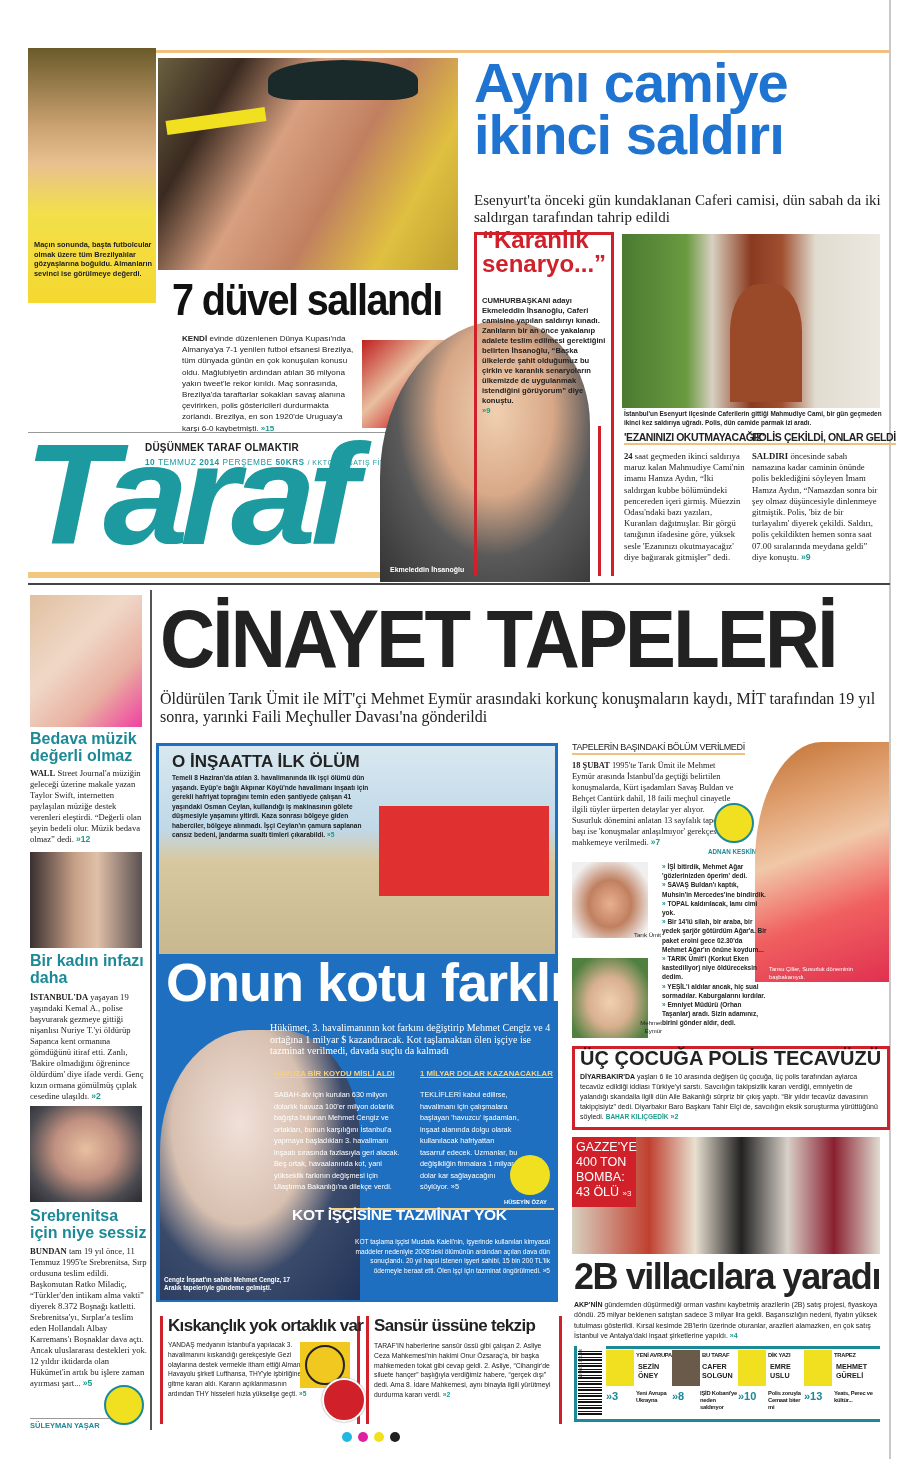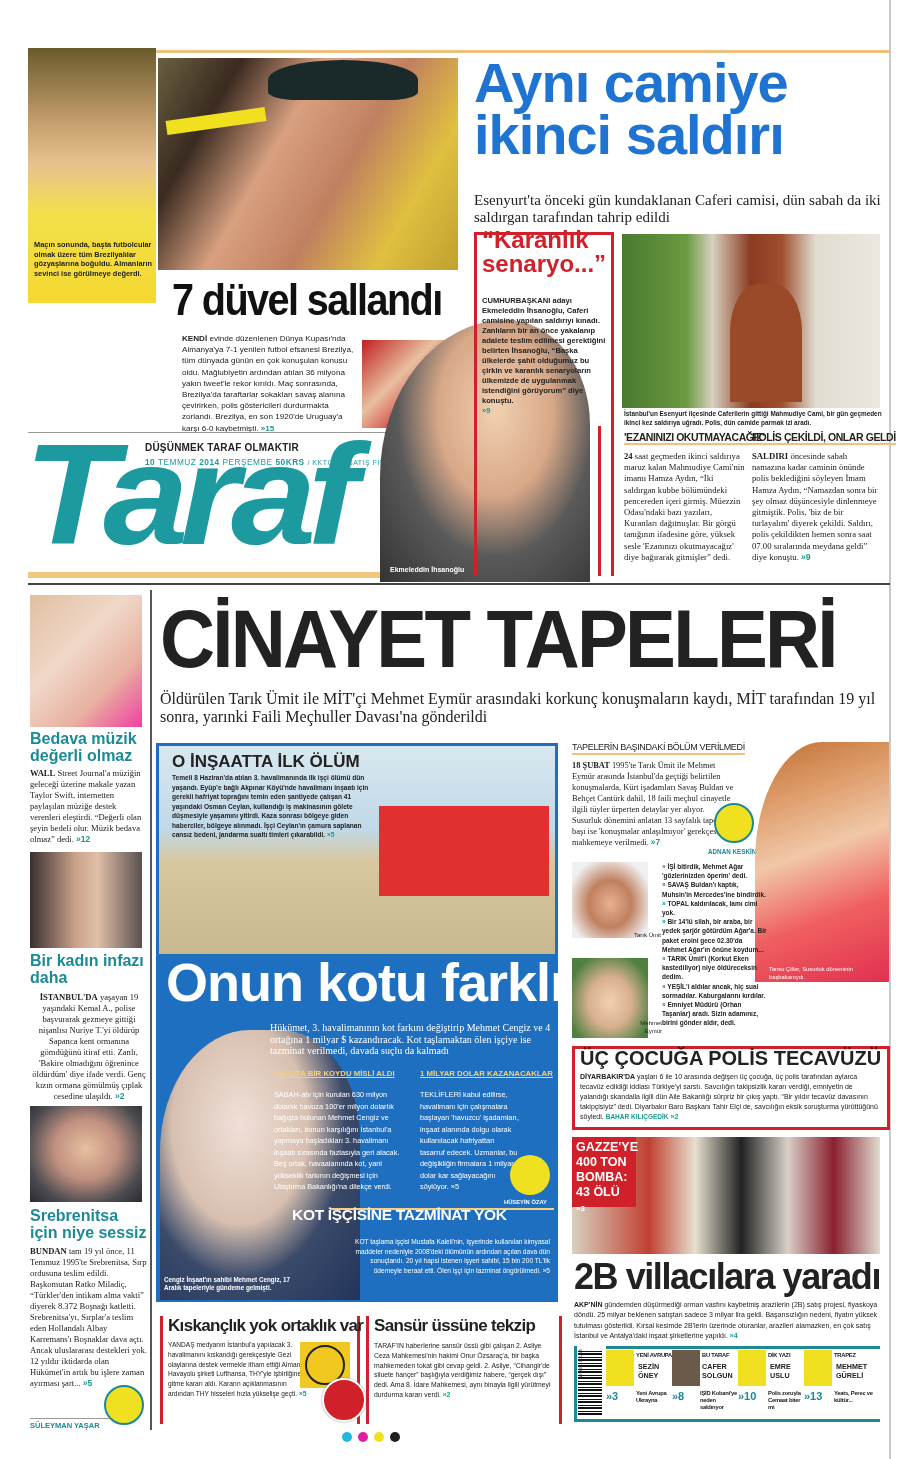--- a/index.html
+++ b/index.html
@@ -90,21 +90,21 @@
 
 <div class="abs" style="left:150px;top:590px;width:2px;height:840px;background:#555;"></div>
 <div class="abs photo" style="left:30px;top:595px;width:112px;height:132px;background:linear-gradient(135deg,#e0c0a0 0%,#f0d8c8 40%,#e8b0a0 70%,#f040a0 100%);"></div>
 <div class="abs sans" style="left:30px;top:730px;width:120px;font-size:16px;line-height:17px;font-weight:bold;color:#1c8a96;">Bedava müzik değerli olmaz</div>
 <div class="abs body-serif" style="left:30px;top:768px;width:118px;font-size:8.6px;line-height:11px;">
   <b>WALL</b><span> Street Journal'a müziğin geleceği üzerine makale yazan Taylor Swift, internetten paylaşılan müziğe destek verenleri eleştirdi. “Değerli olan şeyin bedeli olur. Müzik bedava olmaz” dedi.</span>
   <span class="more">»12</span>
 </div>
 <div class="abs photo" style="left:30px;top:852px;width:112px;height:96px;background:linear-gradient(90deg,#3a3030 0%,#c8a088 40%,#e0c0a8 60%,#5a5050 100%);"></div>
 <div class="abs sans" style="left:30px;top:952px;width:120px;font-size:16px;line-height:17px;font-weight:bold;color:#1c8a96;">Bir kadın infazı daha</div>
-<div class="abs body-serif" style="left:30px;top:992px;width:118px;font-size:8.6px;line-height:11px;text-align:center;">
+<div class="abs body-serif" style="left:30px;top:992px;width:118px;font-size:8.6px;line-height:11px;">
   <b>İSTANBUL'DA</b><span> yaşayan 19 yaşındaki Kemal A., polise başvurarak gezmeye gittiği nişanlısı Nuriye T.'yi öldürüp Sapanca kent ormanına gömdüğünü itiraf etti. Zanlı, 'Bakire olmadığını öğrenince öldürdüm' diye ifade verdi. Genç kızın ormana gömülmüş çıplak cesedine ulaşıldı.</span>
   <span class="more">»2</span>
 </div>
 <div class="abs photo" style="left:30px;top:1106px;width:112px;height:96px;background:radial-gradient(ellipse at 50% 45%,#e8c0a0 0%,#c09080 40%,#4a4a50 75%,#2a2a30 100%);"></div>
 <div class="abs sans" style="left:30px;top:1207px;width:120px;font-size:16px;line-height:17px;font-weight:bold;color:#1c8a96;">Srebrenitsa için niye sessiz</div>
 <div class="abs body-serif" style="left:30px;top:1246px;width:118px;font-size:8.6px;line-height:11px;">
   <b>BUNDAN</b><span> tam 19 yıl önce, 11 Temmuz 1995'te Srebrenitsa, Sırp ordusuna teslim edildi. Başkomutan Ratko Miladiç, “Türkler'den intikam alma vakti” diyerek 8.372 Boşnağı katletti. Srebrenitsa'yı, Sırplar'a teslim eden Hollandalı Albay Karremans'ı Boşnaklar dava açtı. Ancak uluslararası destekleri yok. 12 yıldır iktidarda olan Hükümet'in artık bu işlere zaman ayırması şart...</span>
   <span class="more">»5</span>
 </div>
 <div class="abs" style="left:104px;top:1385px;width:40px;height:40px;border-radius:50%;background:#f0e020;border:2px solid #1c8a96;"></div>
@@ -170,21 +170,21 @@
 
 <div class="abs redbracket" style="left:572px;top:1046px;width:318px;height:84px;border-top:3px solid #d0202a;border-bottom:3px solid #d0202a;"></div>
 <div class="abs cond" style="left:580px;top:1047px;font-size:20px;font-weight:bold;color:#222;letter-spacing:0px;">ÜÇ ÇOCUĞA POLİS TECAVÜZÜ</div>
 <div class="abs body-sans" style="left:580px;top:1072px;width:302px;font-size:7px;line-height:10px;">
   <b>DİYARBAKIR'DA</b><span> yaşları 6 ile 10 arasında değişen üç çocuğa, üç polis tarafından aylarca tecavüz edildiği iddiası Türkiye'yi sarstı. Savcılığın takipsizlik kararı verdiği, emniyetin de yalandığı skandalla ilgili dün Aile Bakanlığı sürpriz bir çıkış yaptı. “Bir yıldır tecavüz davasının takipçisiyiz” dedi. Diyarbakır Baro Başkanı Tahir Elçi de, savcılığın eksik soruşturma yürüttüğünü söyledi.</span>
   <span class="more" style="font-size:6.5px;">BAHAR KILIÇGEDİK</span>
   <span class="more">»2</span>
 </div>
 
 <div class="abs photo" style="left:572px;top:1137px;width:308px;height:117px;background:linear-gradient(90deg,#d8d0c0 0%,#c04030 25%,#e8e0d0 40%,#222 55%,#d8d0c8 70%,#8a2030 85%,#e0dcd0 100%);"></div>
-<div class="abs sans" style="left:572px;top:1137px;width:64px;height:70px;background:#d0202a;color:#fff;font-size:12.5px;line-height:15px;font-weight:bold;padding:3px 4px;">
+<div class="abs sans" style="left:572px;top:1137px;width:64px;height:70px;background:#d0202a;color:#fff;font-size:12.5px;line-height:15px;font-weight:normal;padding:3px 4px;">
   <div>GAZZE'YE</div>
   <div>400 TON</div>
   <div>BOMBA:</div>
   <div><span>43 ÖLÜ</span> <span style="font-size:8px;">»3</span></div>
 </div>
 
 <div class="abs cond" style="left:574px;top:1256px;font-size:36px;line-height:42px;font-weight:bold;color:#222;">2B villacılara yaradı</div>
 <div class="abs body-sans" style="left:574px;top:1300px;width:308px;font-size:7px;line-height:10.4px;">
   <b>AKP'NİN</b><span> gündemden düşürmediği orman vasfını kaybetmiş arazilerin (2B) satış projesi, fiyaskoya döndü. 25 milyar beklenen satıştan sadece 3 milyar lira geldi. Başarısızlığın nedeni, fiyatın yüksek tutulması gösterildi. Kırsal kesimde 2B'lerin üzerinde oturanlar, arazileri alamazken, en çok satış İstanbul ve Antalya'daki inşaat şirketlerine yapıldı.</span>
   <span class="more">»4</span>

